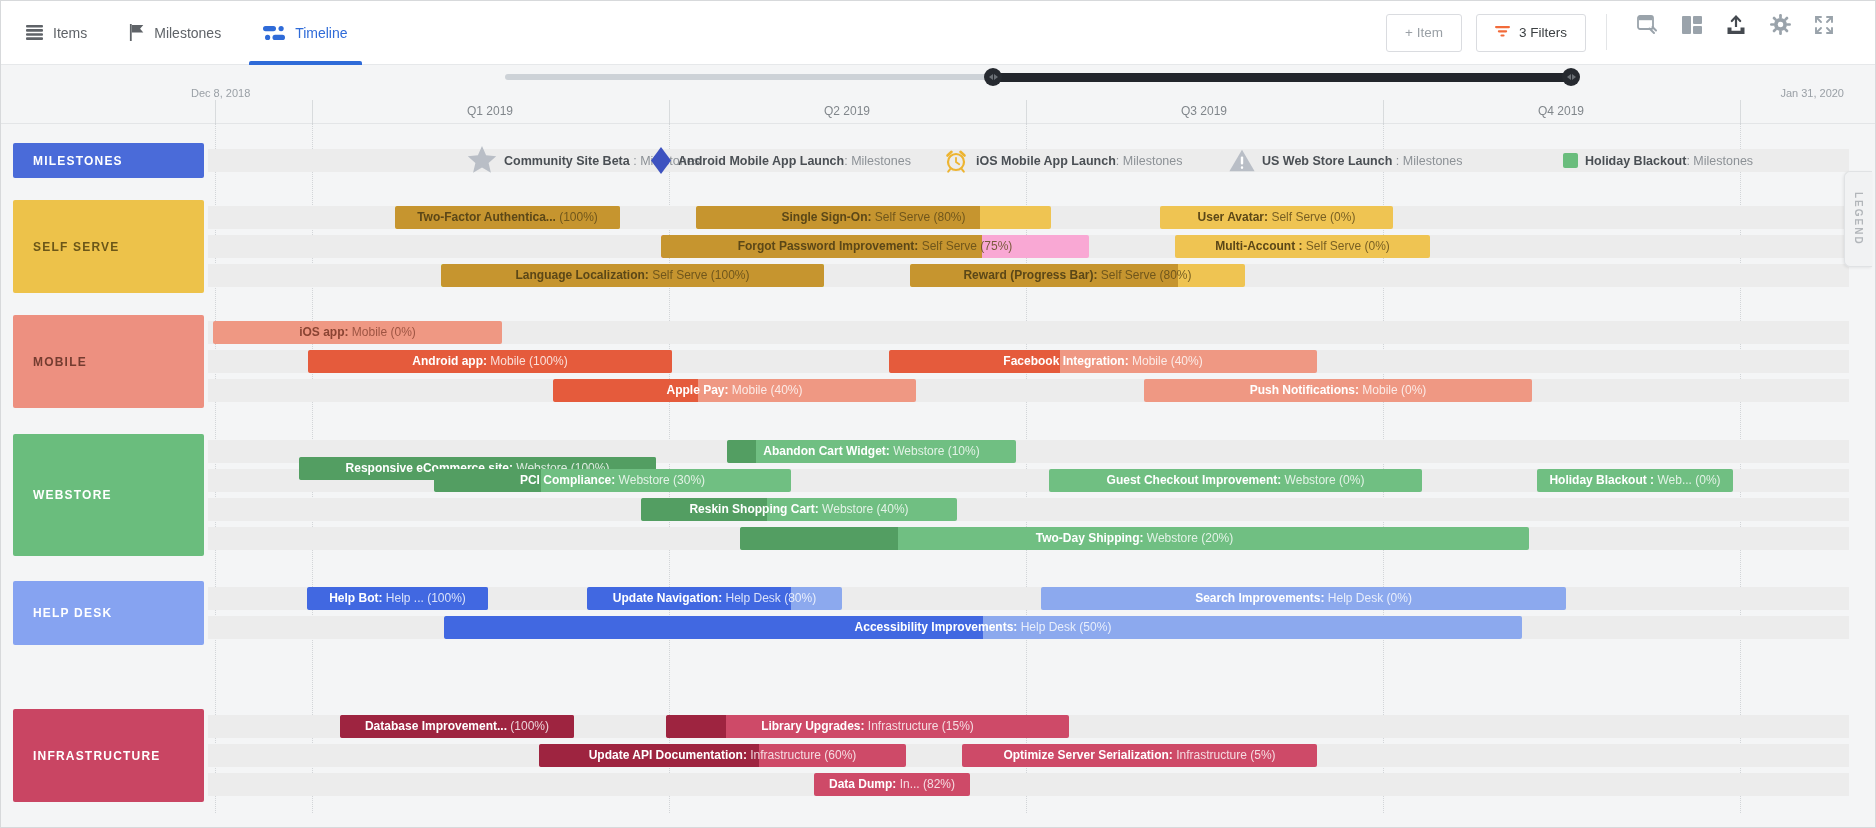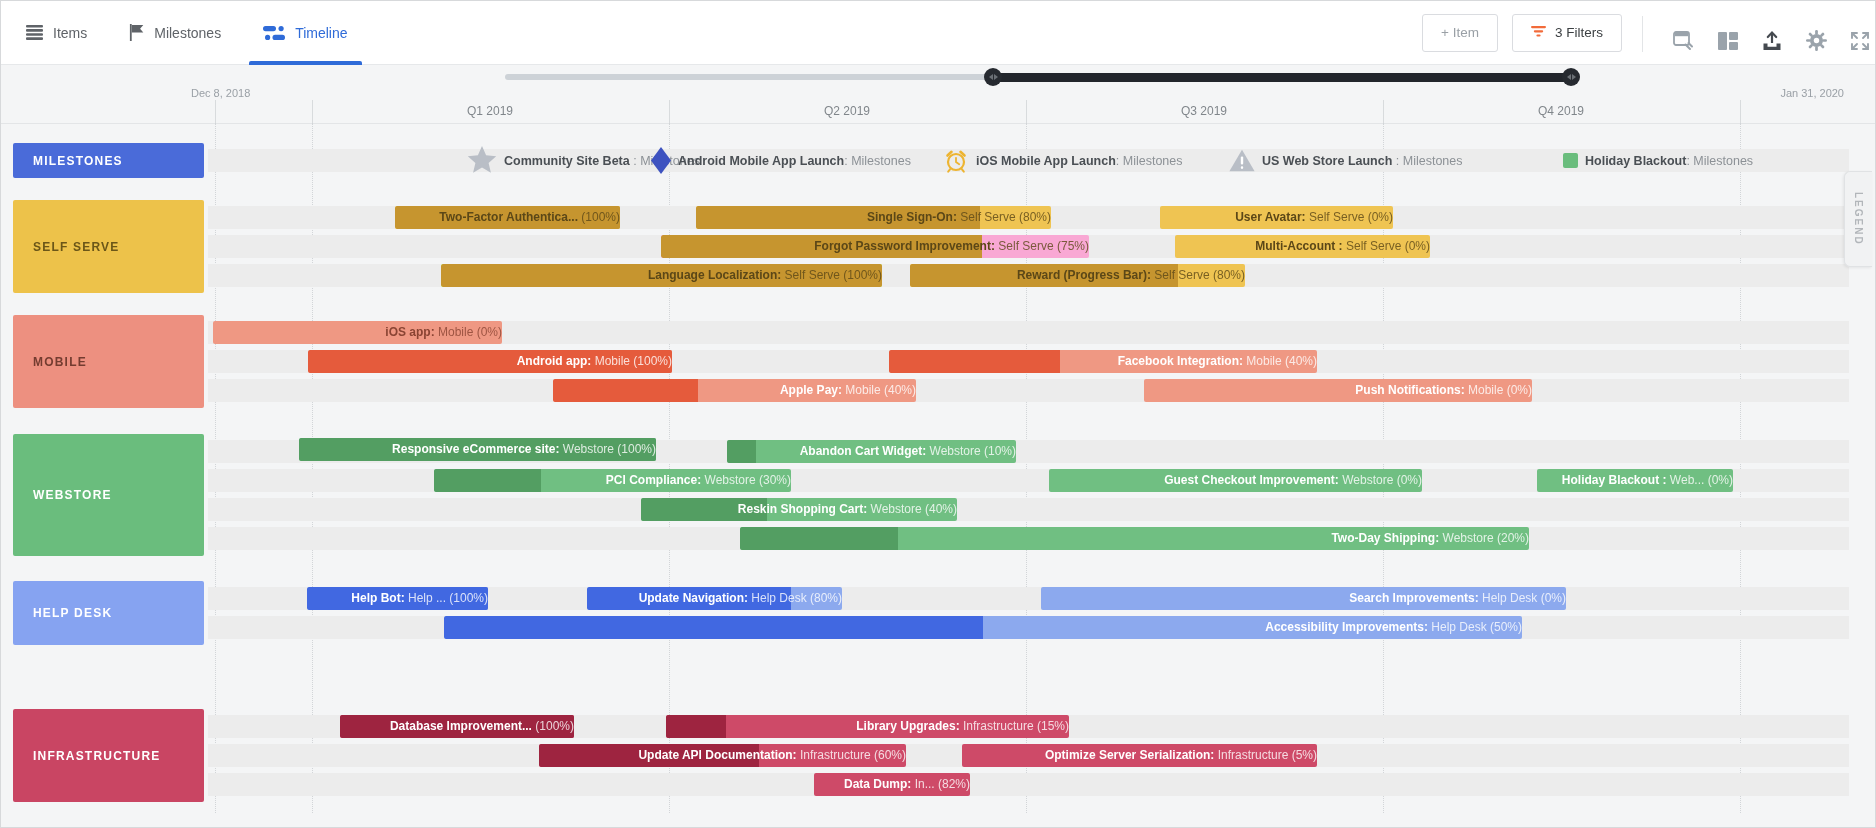--- a/index.html
+++ b/index.html
@@ -6,21 +6,21 @@
   html,body { width:1876px; height:828px; }
   body { font-family:"Liberation Sans","DejaVu Sans",sans-serif; background:#fff; }
   .app { position:relative; width:1876px; height:828px; background:#f4f5f6; overflow:hidden; border:1px solid #d7d9db; }
 
   
   .toolbar { position:absolute; left:0; top:0; width:100%; height:64px; background:#fff; border-bottom:1px solid #e6e8ea; display:flex; align-items:center; padding-left:25px; z-index:5; }
   .tab { display:flex; align-items:center; gap:10px; height:64px; margin-right:42px; font-size:14px; color:#5f6368; cursor:pointer; position:relative; }
   .tab.active { color:#2f6bd8; }
   .tab.active::after { content:""; position:absolute; left:-14px; right:-14px; bottom:0; height:4px; background:#2f6bd8; border-radius:2px 2px 0 0; }
   .tab svg { display:block; }
-  .toolbar-right { margin-left:auto; display:flex; align-items:flex-end; padding-right:4px; }
+  .toolbar-right { margin-left:auto; display:flex; align-items:flex-start; padding-right:40px; }
   .btn { height:38px; border:1px solid #dadce0; border-radius:3px; background:#fff; display:flex; align-items:center; gap:9px; padding:0 18px; font-size:13.5px; cursor:pointer; }
   .btn-add { color:#9aa0a6; margin-right:14px; }
   .btn-filters { color:#3c4043; margin-right:20px; }
   .vdivider { width:1px; height:36px; background:#e3e5e7; margin-right:8px; }
   .icon-btn { width:22px; height:22px; margin-left:22px; display:flex; align-items:center; justify-content:center; cursor:pointer; }
   .icon-btn svg { display:block; }
 
   
   .scrub-track { position:absolute; left:504px; top:73px; width:1066px; height:6px; border-radius:3px; background:#cdd2d7; cursor:pointer; }
   .scrub-sel { position:absolute; left:992px; top:72px; width:578px; height:9px; border-radius:4px; background:#22262c; cursor:grab; }
@@ -34,21 +34,21 @@
   .tick { position:absolute; top:99px; width:1px; height:23px; background:#d8dbdd; }
   .header-rule { position:absolute; left:0; top:122px; width:100%; height:1px; background:#e3e5e7; }
   .gridline { position:absolute; top:122px; height:690px; width:0; border-left:1px dotted #d2d5d8; }
 
   
   .lane-label { position:absolute; left:12px; width:191px; border-radius:2px; display:flex; align-items:center; padding-left:20px; font-size:12px; font-weight:bold; letter-spacing:1.2px; }
   .stripe { position:absolute; left:207px; width:1641px; height:23px; background:#ececec; }
 
   .bar { position:absolute; height:23px; border-radius:2px; overflow:hidden; cursor:pointer; }
   .bar-fill { position:absolute; left:0; top:0; bottom:0; border-radius:2px 0 0 2px; }
-  .bar-label { position:absolute; left:0; right:0; top:0; bottom:0; text-align:right; line-height:23px; font-size:12px; white-space:nowrap; }
+  .bar-label { position:absolute; left:0; right:0; top:0; bottom:0; text-align:center; line-height:23px; font-size:12px; white-space:nowrap; }
   .bar-label b { font-weight:bold; }
   .bar-label i, .ms-text i { font-style:normal; font-weight:normal; opacity:.8; }
 
   .ms-item { position:absolute; top:148px; height:23px; display:flex; align-items:center; cursor:pointer; }
   .ms-icon { display:flex; align-items:center; margin-right:7px; }
   .ms-icon svg { display:block; }
   .ms-text { font-size:12.5px; color:#4a4f54; font-weight:bold; white-space:nowrap; }
   .ms-text i { color:#8c9196; opacity:1; }
 
   
@@ -244,21 +244,21 @@
       <div class="bar" style="left:1159px;top:205px;width:233px;background:#efc452">
         <span class="bar-label" style="color:#5b4717"><b>User Avatar:</b><i> Self Serve (0%)</i></span>
       </div>
       <div class="bar" style="left:660px;top:234px;width:428px;background:#f9a8d4">
         <div class="bar-fill" style="width:321px;background:#c6952f"></div>
         <span class="bar-label" style="color:#5b4717"><b>Forgot Password Improvement:</b><i> Self Serve (75%)</i></span>
       </div>
       <div class="bar" style="left:1174px;top:234px;width:255px;background:#efc452">
         <span class="bar-label" style="color:#5b4717"><b>Multi-Account :</b><i> Self Serve (0%)</i></span>
       </div>
-      <div class="bar" style="left:440px;top:263px;width:441px;background:#bef264">
+      <div class="bar" style="left:440px;top:263px;width:383px;background:#bef264">
         <div class="bar-fill" style="width:100%;background:#c6952f"></div>
         <span class="bar-label" style="color:#5b4717"><b>Language Localization:</b><i> Self Serve (100%)</i></span>
       </div>
       <div class="bar" style="left:909px;top:263px;width:335px;background:#efc452">
         <div class="bar-fill" style="width:268px;background:#c6952f"></div>
         <span class="bar-label" style="color:#5b4717"><b>Reward (Progress Bar):</b><i> Self Serve (80%)</i></span>
       </div>
       <div class="lane-label" style="top:314px;height:93px;background:#ed9080;color:#743c30">MOBILE</div>
       <div class="stripe" style="top:320px"></div>
       <div class="stripe" style="top:349px"></div>
@@ -279,21 +279,21 @@
         <span class="bar-label" style="color:#ffffff"><b>Apple Pay:</b><i> Mobile (40%)</i></span>
       </div>
       <div class="bar" style="left:1143px;top:378px;width:388px;background:#ef9883">
         <span class="bar-label" style="color:#ffffff"><b>Push Notifications:</b><i> Mobile (0%)</i></span>
       </div>
       <div class="lane-label" style="top:433px;height:122px;background:#6abd7d;color:#ffffff">WEBSTORE</div>
       <div class="stripe" style="top:439px"></div>
       <div class="stripe" style="top:468px"></div>
       <div class="stripe" style="top:497px"></div>
       <div class="stripe" style="top:526px"></div>
-      <div class="bar" style="left:298px;top:437px;width:357px;background:#70bf82">
+      <div class="bar" style="left:298px;top:456px;width:357px;background:#70bf82">
         <div class="bar-fill" style="width:100%;background:#539e62"></div>
         <span class="bar-label" style="color:#ffffff"><b>Responsive eCommerce site:</b><i> Webstore (100%)</i></span>
       </div>
       <div class="bar" style="left:726px;top:439px;width:289px;background:#70bf82">
         <div class="bar-fill" style="width:29.1px;background:#539e62"></div>
         <span class="bar-label" style="color:#ffffff"><b>Abandon Cart Widget:</b><i> Webstore (10%)</i></span>
       </div>
       <div class="bar" style="left:433px;top:468px;width:357px;background:#70bf82">
         <div class="bar-fill" style="width:107.1px;background:#539e62"></div>
         <span class="bar-label" style="color:#ffffff"><b>PCI Compliance:</b><i> Webstore (30%)</i></span>

